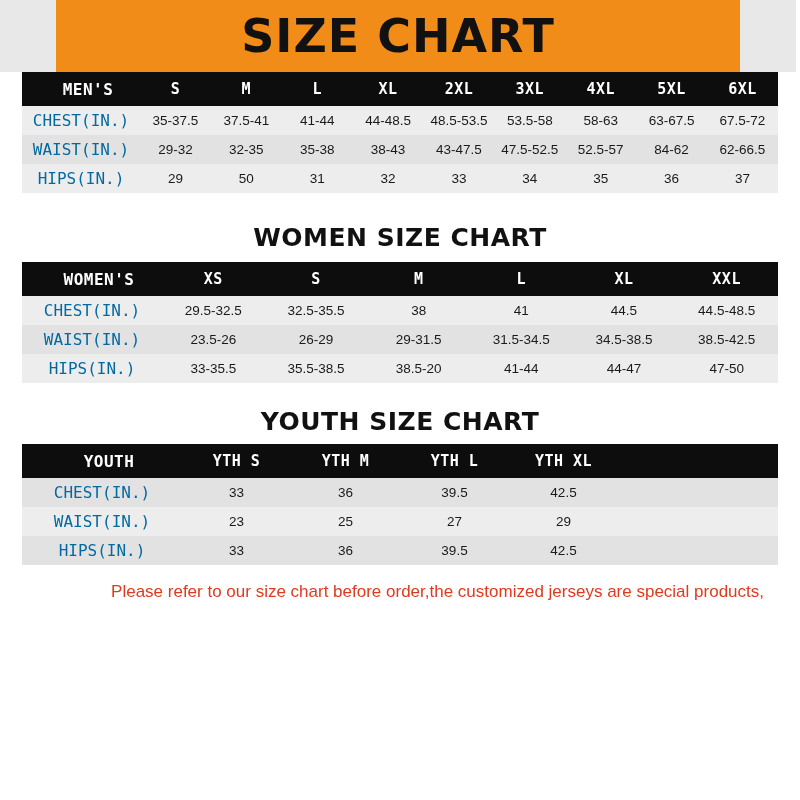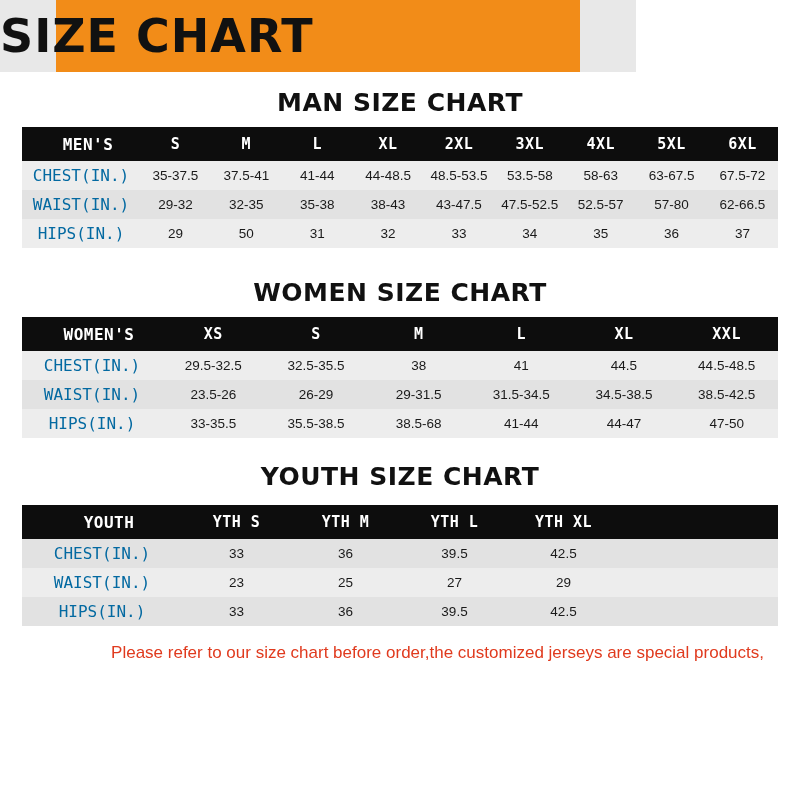--- a/index.html
+++ b/index.html
@@ -14,26 +14,26 @@
   #page {
     position: relative;
     width: 800px;
     height: 800px;
     background: #ffffff;
     overflow: hidden;
   }
   
   .header-band {
     position: relative;
-    width: 636px;
+    width: 796px;
     height: 72px;
     background: #F28C18;
     display: flex;
     align-items: center;
-    justify-content: flex-start;
+    justify-content: center;
   }
   .header-band .side {
     position: absolute;
     top: 0;
     width: 56px;
     height: 72px;
     background: #E8E8E8;
   }
   .header-band .side.left { left: 0; }
   .header-band .side.right { right: 0; }
@@ -55,21 +55,21 @@
   .section-title {
     text-align: center;
     font-family: "DejaVu Sans", sans-serif;
     font-weight: bold;
     font-size: 25px;
     color: #111111;
     letter-spacing: 0.5px;
   }
   .t1 { margin-top: 16px; margin-bottom: 10px; }
   .t2 { margin-top: 30px; margin-bottom: 10px; }
-  .t3 { margin-top: 24px; margin-bottom: 14px; }
+  .t3 { margin-top: 24px; margin-bottom: 8px; }
 
   table.size-table {
     border-collapse: collapse;
     width: 756px;
     margin: 0 auto;
     table-layout: fixed;
   }
   table.size-table td, table.size-table th {
     text-align: center;
     font-size: 13.5px;
@@ -124,21 +124,20 @@
 <div id="page">
 
   <div class="header-band">
     <div class="side left"></div>
     <div class="side right"></div>
     <div class="header-title">SIZE CHART</div>
   </div>
 
   <div class="content">
 
-    <div class="section-title t1">MAN SIZE CHART</div>
     <table class="size-table">
       <colgroup>
         <col class="men-col-label">
         <col>
           <col>
           <col>
           <col>
           <col>
           <col>
           <col>
@@ -174,21 +173,21 @@
         </tr>
         <tr class="mid">
           <td class="rowlabel">WAIST(IN.)</td>
           <td>29-32</td>
           <td>32-35</td>
           <td>35-38</td>
           <td>38-43</td>
           <td>43-47.5</td>
           <td>47.5-52.5</td>
           <td>52.5-57</td>
-          <td>57-80</td>
+          <td>84-62</td>
           <td>62-66.5</td>
         </tr>
         <tr class="light">
           <td class="rowlabel">HIPS(IN.)</td>
           <td>29</td>
           <td>50</td>
           <td>31</td>
           <td>32</td>
           <td>33</td>
           <td>34</td>
@@ -237,21 +236,21 @@
           <td>26-29</td>
           <td>29-31.5</td>
           <td>31.5-34.5</td>
           <td>34.5-38.5</td>
           <td>38.5-42.5</td>
         </tr>
         <tr class="light">
           <td class="rowlabel">HIPS(IN.)</td>
           <td>33-35.5</td>
           <td>35.5-38.5</td>
-          <td>38.5-68</td>
+          <td>38.5-20</td>
           <td>41-44</td>
           <td>44-47</td>
           <td>47-50</td>
         </tr>
       </tbody>
     </table>
 
     <div class="section-title t3">YOUTH SIZE CHART</div>
     <table class="size-table">
       <colgroup>

